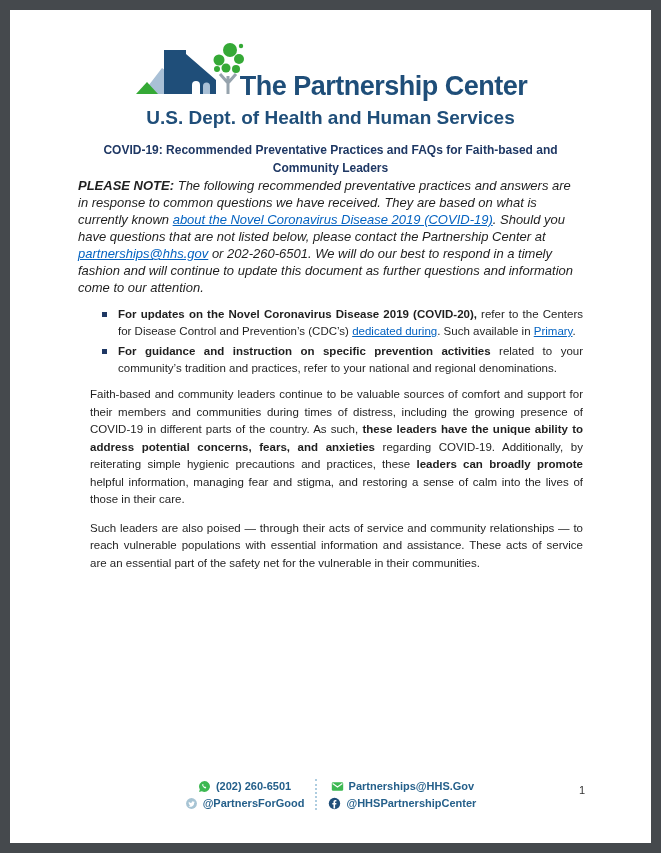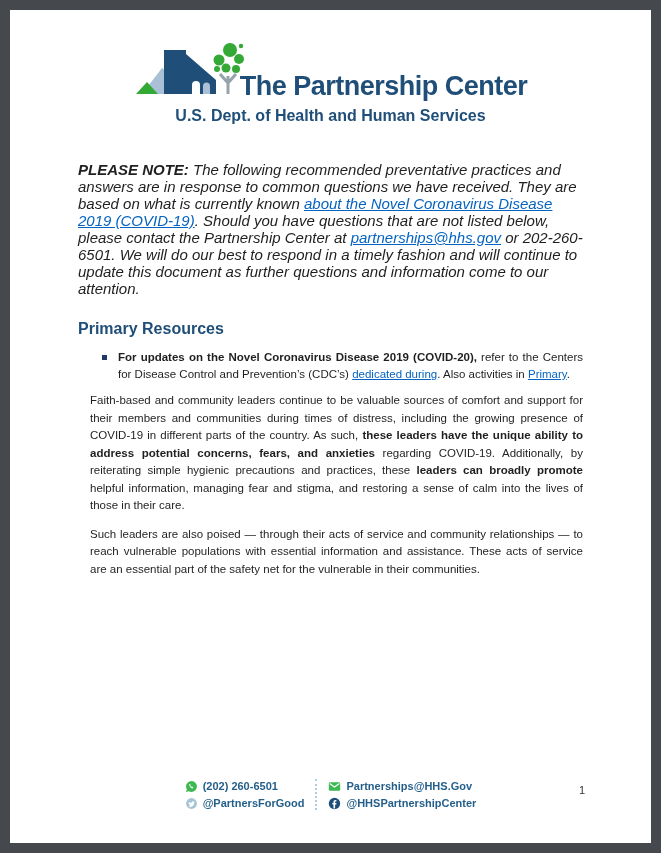--- a/index.html
+++ b/index.html
@@ -13,26 +13,26 @@
   body{font-family:"Liberation Sans",sans-serif;}
   .stage{position:relative;width:661px;height:853px;background:var(--page_backdrop);overflow:hidden;}
   .page{position:absolute;left:10px;top:10px;width:641px;height:833px;background:var(--paper);
         padding:28px 68px 0 68px;}
   
   .logo-block{display:flex;flex-direction:column;align-items:center;}
   .logo-row{display:flex;align-items:flex-end;}
   .logo-title{font-size:27px;font-weight:bold;color:var(--brand_navy);letter-spacing:-0.5px;
               padding-bottom:4px;margin-left:-6px;white-space:nowrap;}
   .logo-sub1{font-size:15px;font-weight:600;color:var(--brand_navy);margin-top:-1px;}
-  .logo-sub2{font-size:16px;font-weight:600;color:var(--brand_navy);margin-top:1px;}
+  .logo-sub2{font-size:19px;font-weight:600;color:var(--brand_navy);margin-top:1px;}
   
   .doc-title{margin-top:12px;text-align:center;font-size:12px;font-weight:bold;
              color:var(--title_navy);line-height:18px;}
   
-  .note{margin-top:36px;font-size:15px;line-height:17px;font-style:italic;color:var(--body_text);}
+  .note{font-size:13px;line-height:17px;font-style:italic;color:var(--body_text);}
   
   .h1{font-size:16px;font-weight:bold;color:var(--brand_navy);line-height:20px;}
   .h1.primary{margin-top:22px;}
   .h1.role{margin-top:16px;}
   
   .bullets{margin-top:10px;list-style:none;}
   .bullets li{position:relative;padding-left:40px;margin-bottom:3px;font-size:11.5px;
               line-height:17px;color:var(--body_text);text-align:justify;}
   .bullets li .sq{position:absolute;left:24px;top:6px;width:5px;height:5px;
                   background:var(--bullet_navy);}
@@ -41,21 +41,21 @@
         text-align:justify;margin-left:12px;}
   .para.second{margin-top:11px;}
   
   .rt-b{font-weight:bold;}
   .rt-l{color:var(--link_blue);text-decoration:underline;cursor:pointer;}
   
   .footer{position:absolute;left:0;right:0;bottom:33px;display:flex;justify-content:center;}
   .fcol{display:flex;flex-direction:column;gap:3px;padding:0 11px;}
   .fcol + .fcol{border-left:2px dotted var(--dotted);}
   .frow{display:flex;align-items:center;gap:5px;font-size:11px;font-weight:600;
-        color:var(--footer_blue);line-height:14px;white-space:nowrap;}
+        color:var(--footer_blue);line-height:14px;white-space:nowrap;justify-content:center;}
   .frow svg{flex:0 0 auto;}
   .page-number{position:absolute;right:66px;bottom:47px;font-size:11px;color:var(--pagenum);}
 </style>
 </head>
 <body>
 
 <div class="stage">
   <div class="page">
 
     <div class="logo-block">
@@ -73,28 +73,35 @@
           <circle cx="92" cy="30" r="4.5" fill="var(--logo_green)"></circle>
           <circle cx="102" cy="31" r="4" fill="var(--logo_green)"></circle>
           <circle cx="83" cy="31" r="3" fill="var(--logo_green)"></circle>
           <circle cx="107" cy="8" r="2.2" fill="var(--logo_green)"></circle>
         </svg>
         <div class="logo-title">The Partnership Center</div>
       </div>
       <div class="logo-sub2">U.S. Dept. of Health and Human Services</div>
     </div>
 
+    <div class="doc-title">
+      <span style="display:block">COVID-19: Recommended Preventative Practices and FAQs for Faith-based and</span>
+      <span style="display:block">Community Leaders</span>
+    </div>
 
     <p class="note"><span class="rt-b">PLEASE NOTE:</span><span class=""> The following recommended preventative practices and answers are in response to common questions we have received.  They are based on what is currently known </span><span class="rt-l">about the Novel Coronavirus Disease 2019 (COVID-19)</span><span class="">. Should you have questions that are not listed below, please contact the Partnership Center at </span><span class="rt-l">partnerships@hhs.gov</span><span class=""> or 202-260-6501. We will do our best to respond in a timely fashion and will continue to update this document as further questions and information come to our attention.</span></p>
 
-    <h2 class="h1 primary">Primary Resources</h2>
     <ul class="bullets">
       <li>
         <span class="sq"></span>
-        <span><span class="rt-b">For updates on the Novel Coronavirus Disease 2019 (COVID-20),</span><span class=""> refer to the Centers for Disease Control and Prevention’s (CDC’s) </span><span class="rt-l">dedicated during</span><span class="">. Also activities in </span><span class="rt-l">Primary</span><span class="">.</span></span>
+        <span><span class="rt-b">For updates on the Novel Coronavirus Disease 2019 (COVID-20),</span><span class=""> refer to the Centers for Disease Control and Prevention’s (CDC’s) </span><span class="rt-l">dedicated during</span><span class="">. Such available in </span><span class="rt-l">Primary</span><span class="">.</span></span>
+      </li>
+      <li>
+        <span class="sq"></span>
+        <span><span class="rt-b">For guidance and instruction on specific prevention activities</span><span class=""> related to your community’s tradition and practices, refer to your national and regional denominations.</span></span>
       </li>
     </ul>
 
     <p class="para"><span class="">Faith-based and community leaders continue to be valuable sources of comfort and support for their members and communities during times of distress, including the growing presence of COVID-19 in different parts of the country.  As such, </span><span class="rt-b">these leaders have the unique ability to address potential concerns, fears, and anxieties</span><span class=""> regarding COVID-19. Additionally, by reiterating simple hygienic precautions and practices, these </span><span class="rt-b">leaders can broadly promote</span><span class=""> helpful information, managing fear and stigma, and restoring a sense of calm into the lives of those in their care.</span></p>
     <p class="para second"><span class="">Such leaders are also poised — through their acts of service and community relationships — to reach vulnerable populations with essential information and assistance. These acts of service are an essential part of the safety net for the vulnerable in their communities.</span></p>
 
     <div class="footer">
       <div class="fcol">
         <div class="frow">
           <svg width="13" height="13" viewBox="0 0 24 24">

